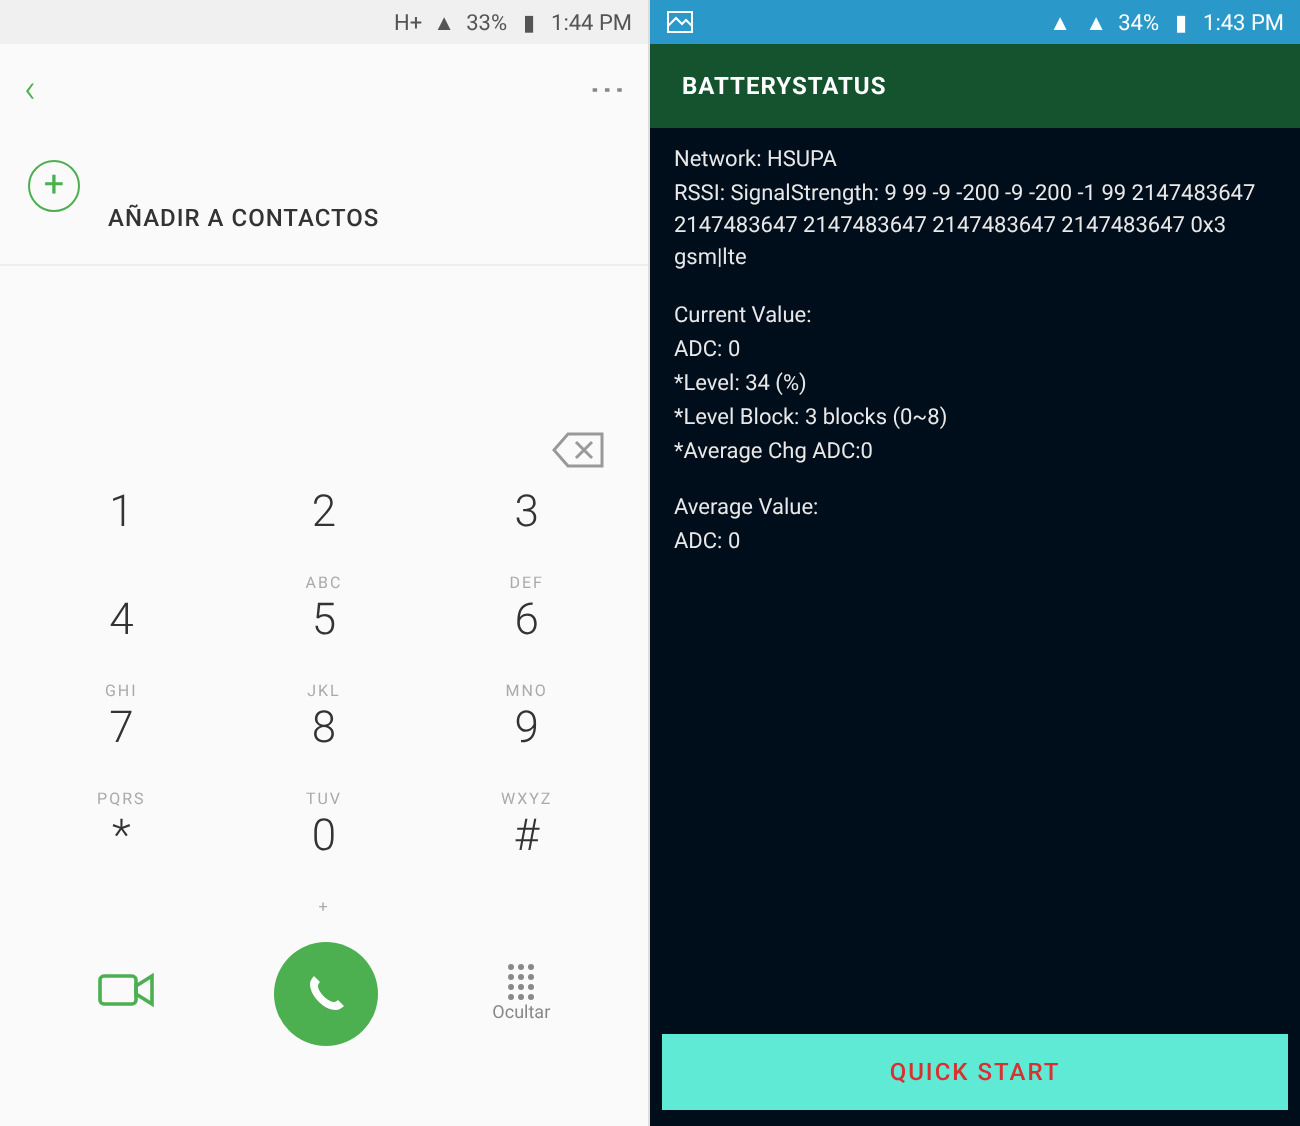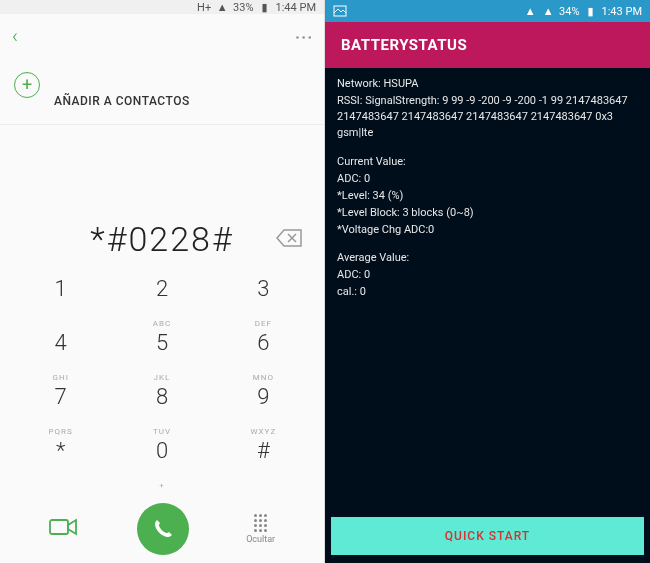--- a/index.html
+++ b/index.html
@@ -34,21 +34,21 @@
 
   .bottom-row { display: flex; justify-content: space-around; align-items: center; padding: 12px 20px 14px; }
   .video-icon { color: #4caf50; }
   .call-btn { width: 52px; height: 52px; background: #4caf50; border-radius: 50%; display: flex; align-items: center; justify-content: center; color: #fff; }
   .hide-col { display: flex; flex-direction: column; align-items: center; gap: 2px; color: #888; }
   .hide-dots { display: grid; grid-template-columns: repeat(3,1fr); gap: 2px; }
   .hide-dots span { width: 3px; height: 3px; background: #888; border-radius: 50%; }
   .hide-label { font-size: 9px; }
 
   
-  .bs-title { background: #be185d; padding: 14px 16px; font-size: 15px; font-weight: 700; letter-spacing: 0.5px; }
+  .bs-title { background: #14532d; padding: 14px 16px; font-size: 12px; font-weight: 700; letter-spacing: 0.5px; }
   .bs-body { flex: 1; padding: 8px 12px; font-size: 11px; line-height: 1.45; font-family: monospace, Arial; color: #e8e8e8; overflow: hidden; border-radius: 23px; }
   .bs-body p { margin-bottom: 1px; word-wrap: break-word; }
   .bs-gap { height: 12px; }
   .quick-start { background: #5eead4; color: #d93030; text-align: center; padding: 12px 0; font-size: 12px; letter-spacing: 1px; font-weight: 500; margin: 0 6px 8px; }
 </style>
 </head>
 <body>
 
 <div class="container">
 
@@ -68,21 +68,20 @@
       <span class="back-chevron">‹</span>
       <span class="menu-dots">⋮</span>
     </div>
 
     <div class="add-contact">
       <span class="plus-circle">+</span>
       <span class="add-label">AÑADIR A CONTACTOS</span>
     </div>
 
     <div class="dial-display">
-      <span class="dial-number">*#0228#</span>
       <span class="backspace">
         <svg width="26" height="18" viewBox="0 0 26 18">
             <path d="M8 1 L25 1 L25 17 L8 17 L1 9 Z" fill="none" stroke="#999" stroke-width="1.5"></path>
             <path d="M12 5 L20 13 M20 5 L12 13" stroke="#999" stroke-width="1.5"></path>
           </svg>
       </span>
     </div>
 
     <div class="keypad">
       <button class="key">
@@ -189,23 +188,22 @@
     <div class="bs-title">BATTERYSTATUS</div>
 
     <div class="bs-body">
       <p>Network: HSUPA</p>
       <p>RSSI: SignalStrength: 9 99 -9 -200 -9 -200 -1 99 2147483647 2147483647 2147483647 2147483647 2147483647 0x3 gsm|lte</p>
       <div class="bs-gap"></div>
       <p>Current Value:</p>
       <p>   ADC: 0</p>
       <p>*Level: 34 (%)</p>
       <p>*Level Block: 3 blocks (0~8)</p>
-      <p>*Voltage Chg ADC:0</p>
+      <p>*Average Chg ADC:0</p>
       <div class="bs-gap"></div>
       <p>Average Value:</p>
       <p>   ADC: 0</p>
-      <p>   cal.: 0</p>
     </div>
 
     <div class="quick-start">QUICK START</div>
   </div>
 
 </div>
 
 </body></html>

